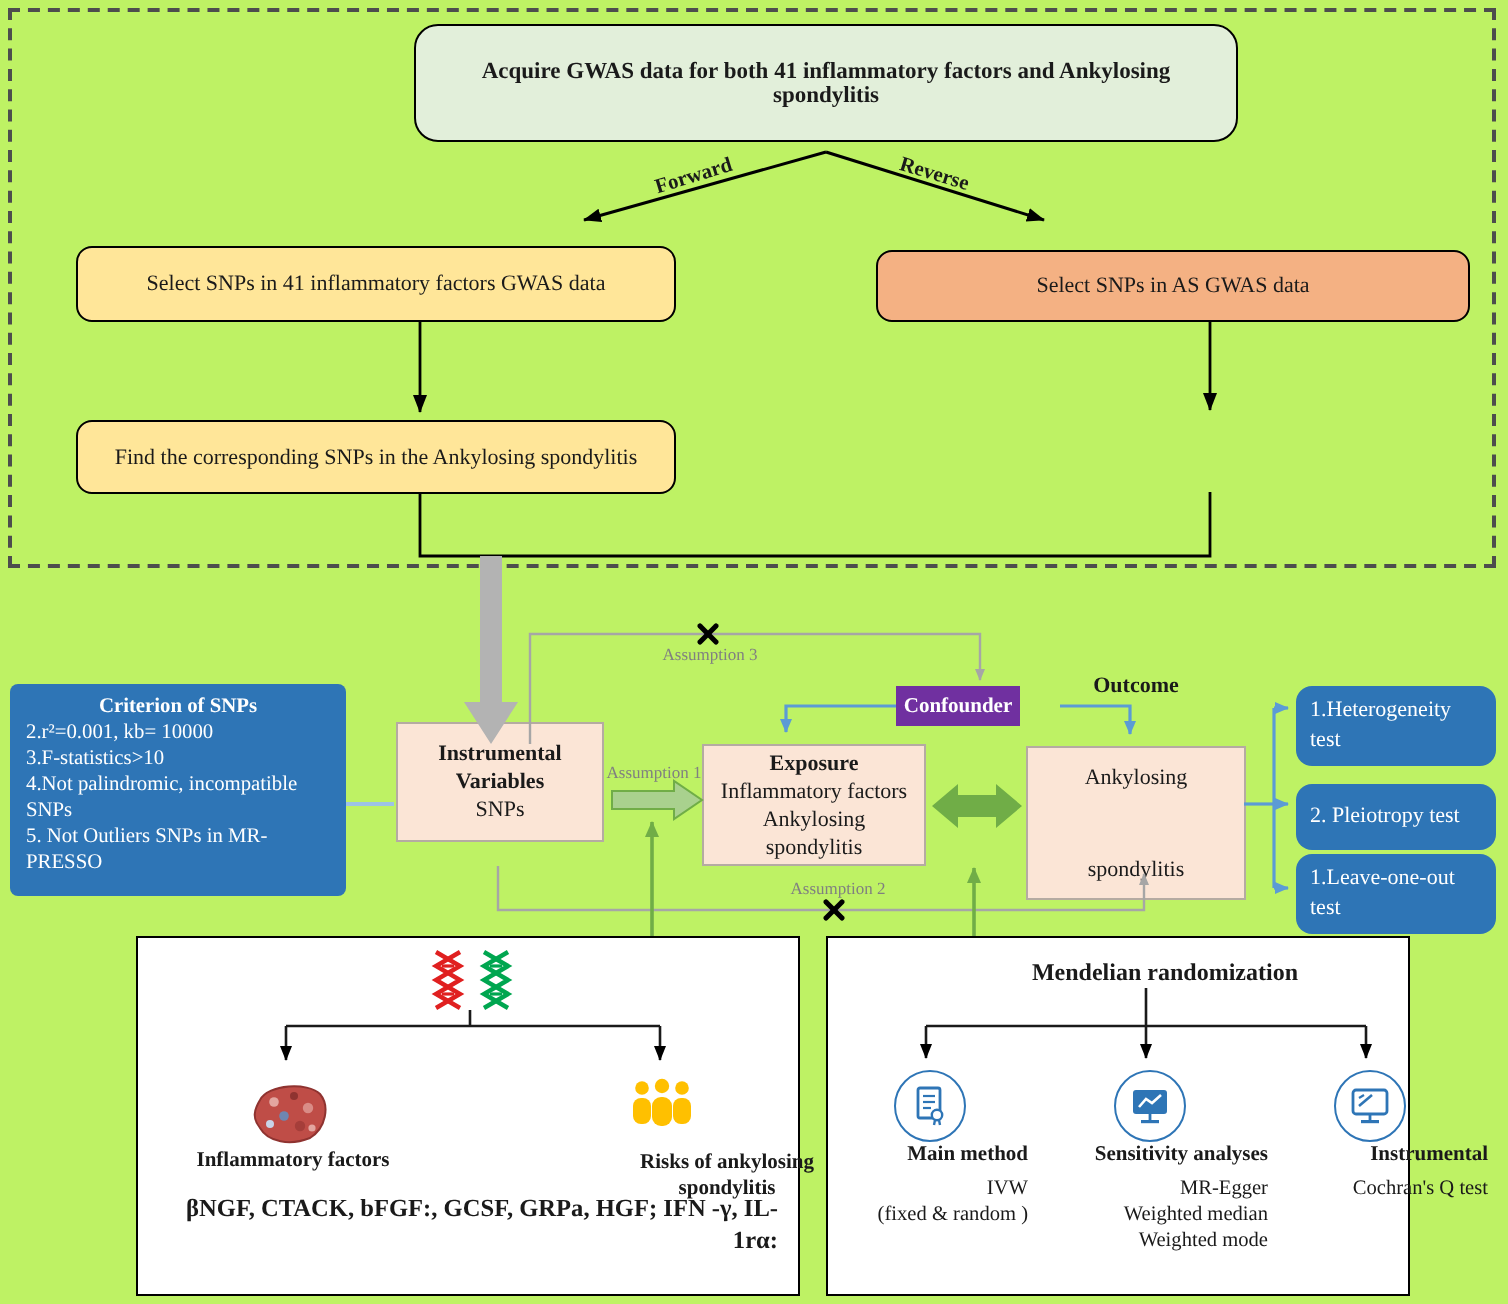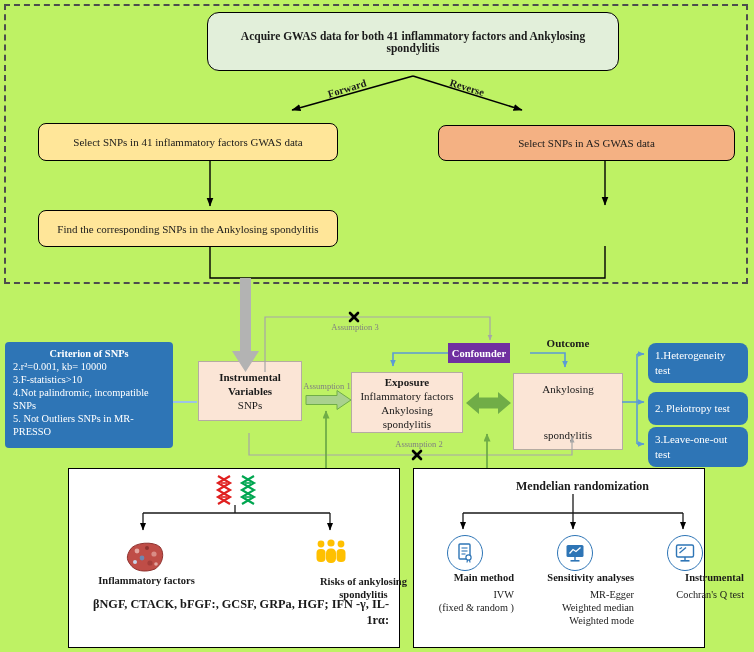--- a/index.html
+++ b/index.html
@@ -108,21 +108,21 @@
   </div>
 
   <div class="abs ctr" id="confounder-box">Confounder</div>
 
   <div class="abs assumption" id="assumption1-label">Assumption 1</div>
   <div class="abs assumption" id="assumption2-label">Assumption 2</div>
   <div class="abs assumption" id="assumption3-label">Assumption 3</div>
 
   <div class="abs test-box" id="heterogeneity-test-box">1.Heterogeneity test</div>
   <div class="abs test-box" id="pleiotropy-test-box">2. Pleiotropy test</div>
-  <div class="abs test-box" id="leave-one-out-test-box">3.Leave-one-out test</div>
+  <div class="abs test-box" id="leave-one-out-test-box">1.Leave-one-out test</div>
 
   <div class="abs panel" id="factors-panel">
     <div class="icon-wrap" style="left:146px;top:6px;">
       <svg width="18" height="30" viewBox="0 0 18 30">
         <polyline points="3,1 15,8 3,15 15,22 3,29" fill="none" stroke="#e02020" stroke-width="2.2"></polyline>
         <polyline points="15,1 3,8 15,15 3,22 15,29" fill="none" stroke="#e02020" stroke-width="2.2"></polyline>
         <line x1="6" y1="8" x2="12" y2="8" stroke="#e02020" stroke-width="1.6"></line>
         <line x1="6" y1="22" x2="12" y2="22" stroke="#e02020" stroke-width="1.6"></line>
       </svg>
     </div>

